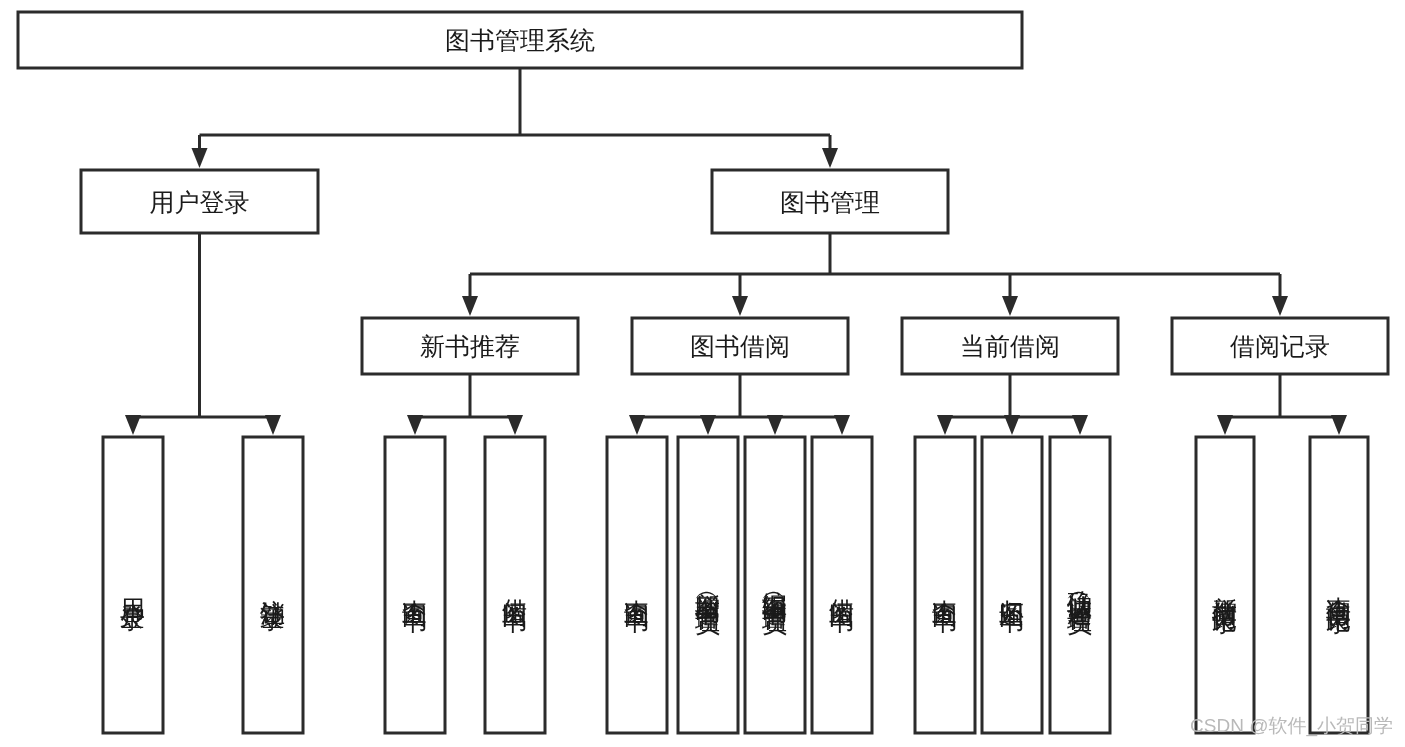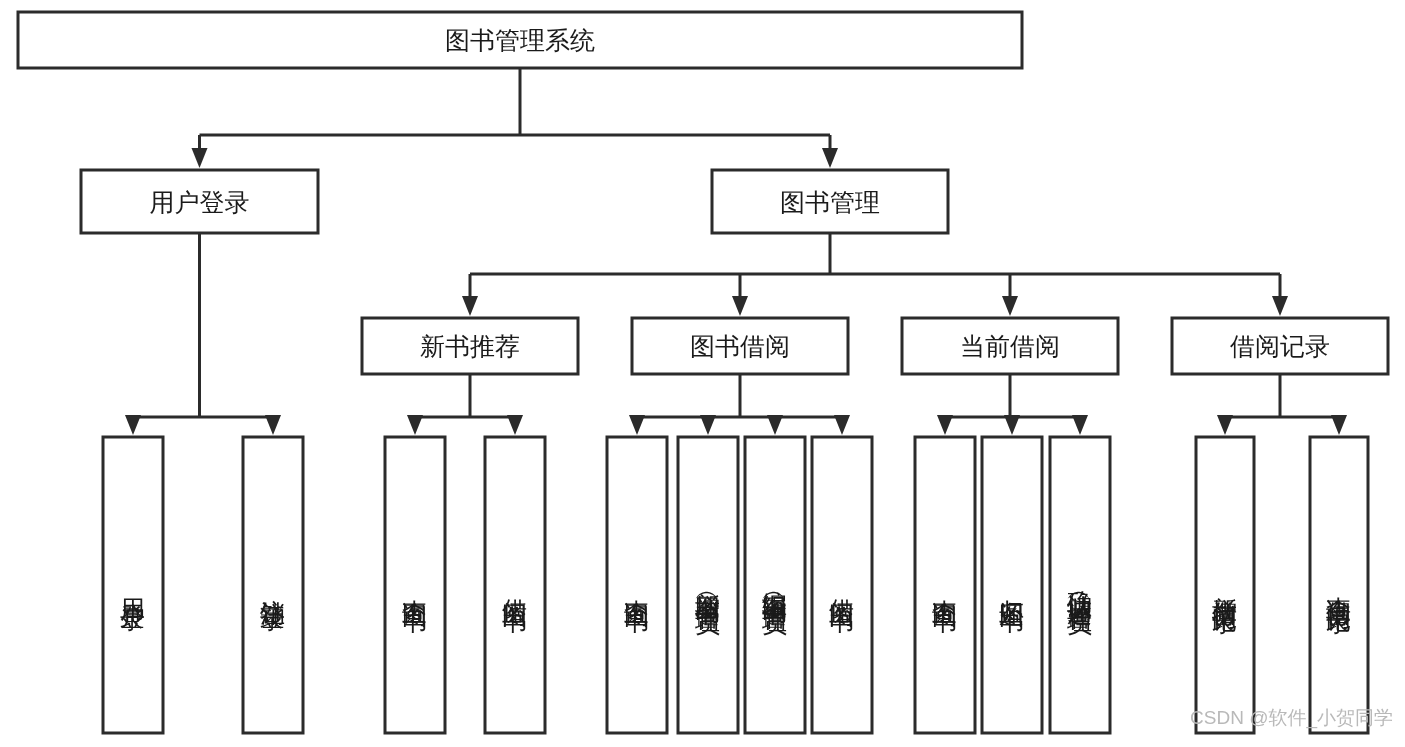--- a/index.html
+++ b/index.html
@@ -52,21 +52,21 @@
   }
   .label-v {
     font-size: 25px;
     writing-mode: vertical-rl;
     text-orientation: upright;
     letter-spacing: 3px;
   }
   .watermark {
     position: absolute;
     right: 12px;
-    bottom: 16px;
+    bottom: 8px;
     font-family: "Liberation Sans", "DejaVu Sans", sans-serif;
     font-size: 19px;
     color: #b9b9b9;
     white-space: nowrap;
     pointer-events: none;
   }
 </style>
 </head>
 <body>
 

